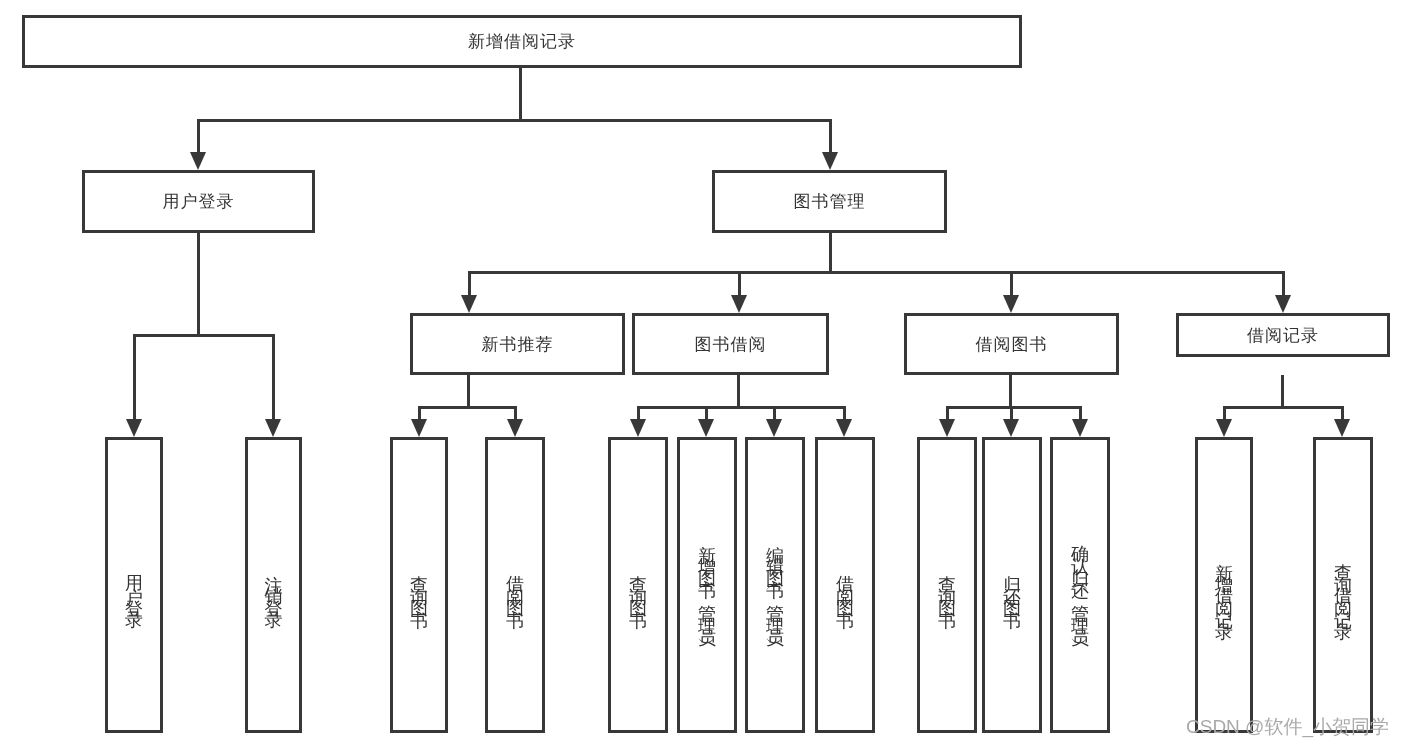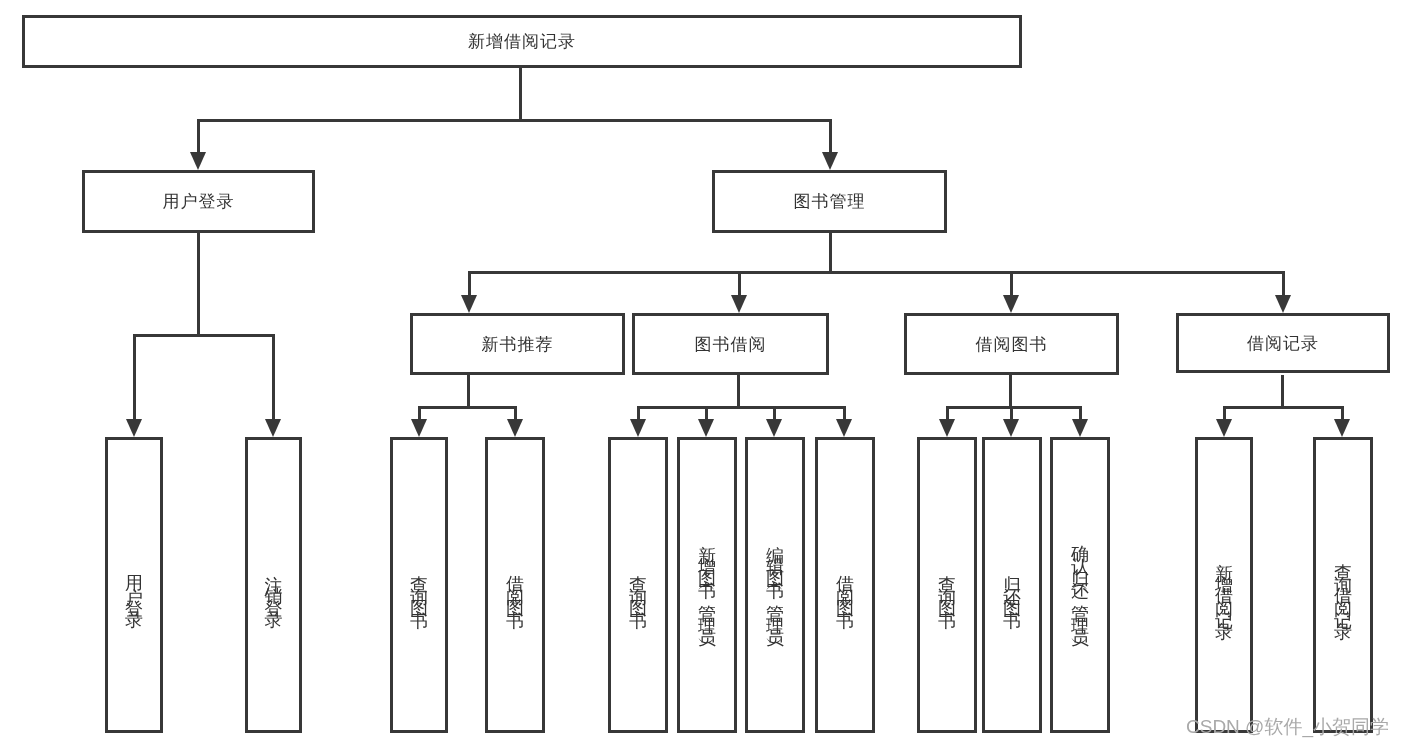--- a/index.html
+++ b/index.html
@@ -98,21 +98,21 @@
 
   <div class="box hbox" style="left:362px; top:313px; width:215px; height:62px;margin-left:48px;">
     <span>新书推荐</span>
   </div>
   <div class="box hbox" style="left:632px; top:313px; width:197px; height:62px;">
     <span>图书借阅</span>
   </div>
   <div class="box hbox" style="left:904px; top:313px; width:215px; height:62px;">
     <span>借阅图书</span>
   </div>
-  <div class="box hbox" style="left:1176px; top:313px; width:214px; height:60px;">
+  <div class="box hbox" style="left:1176px; top:313px; width:214px; height:44px;">
     <span>借阅记录</span>
   </div>
 
   <div class="line" style="left:467px; top:375px; width:3px; height:33px;"></div>
   <div class="line" style="left:418px; top:406px; width:99px; height:3px;"></div>
   <div class="line" style="left:418px; top:406px; width:3px; height:14px;"></div>
   <div class="arrow" style="left:411px; top:419px;"></div>
   <div class="line" style="left:514px; top:406px; width:3px; height:14px;"></div>
   <div class="arrow" style="left:507px; top:419px;"></div>
 

